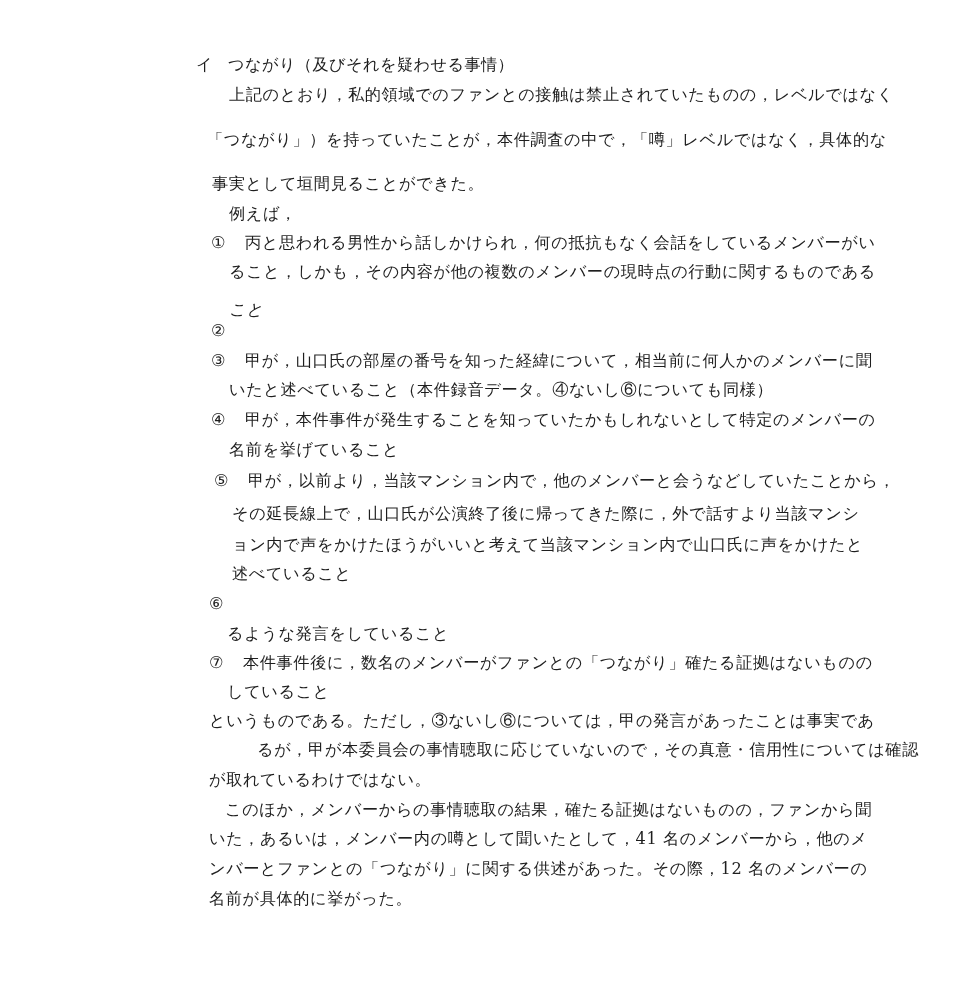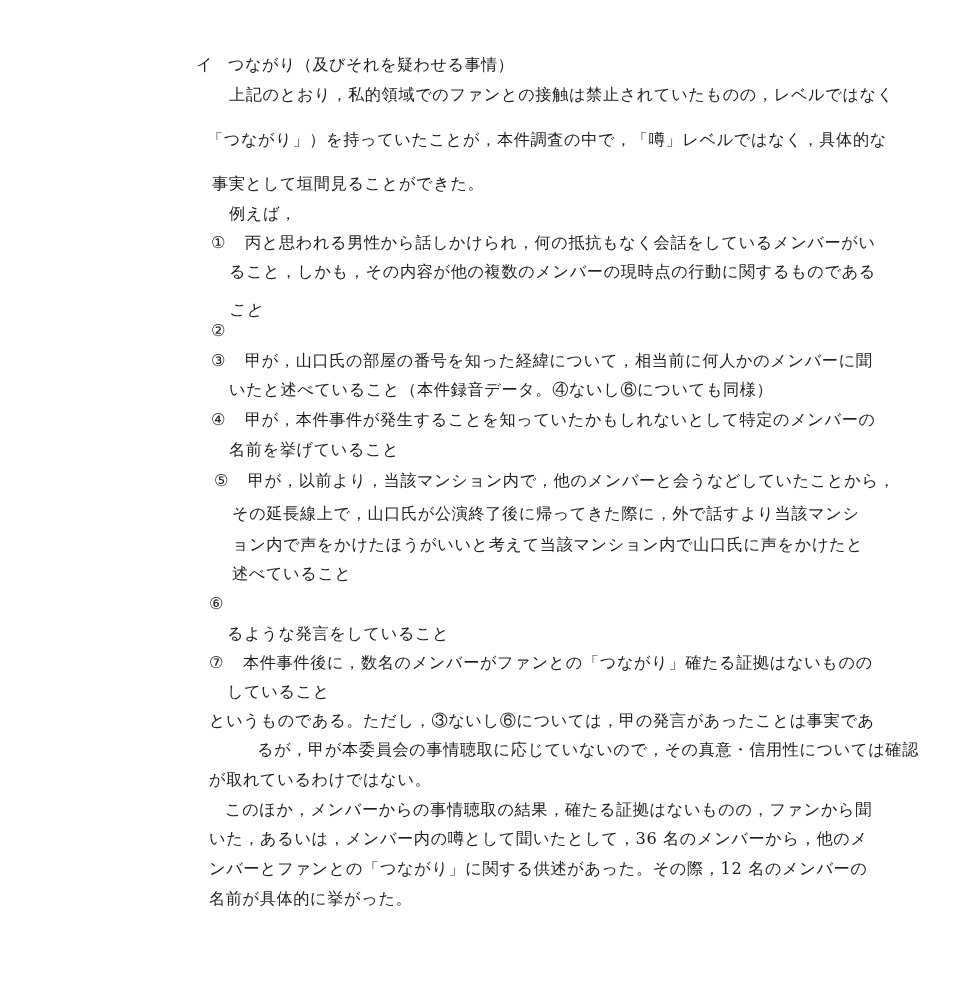--- a/index.html
+++ b/index.html
@@ -49,17 +49,17 @@
 
   <div class="line" style="left:209px; top:653px;">⑦</div>
   <div class="line" style="left:243px; top:653px;">本件事件後に，数名のメンバーがファンとの「つながり」確たる証拠はないものの</div>
   <div class="line" style="left:227px; top:682px;">していること</div>
 
   <div class="line" style="left:209px; top:711px;">というものである。ただし，③ないし⑥については，甲の発言があったことは事実であ</div>
   <div class="line" style="left:209px; top:740px;margin-left:48px;">るが，甲が本委員会の事情聴取に応じていないので，その真意・信用性については確認</div>
   <div class="line" style="left:209px; top:770px;">が取れているわけではない。</div>
 
   <div class="line" style="left:225px; top:800px;text-align:center;">このほか，メンバーからの事情聴取の結果，確たる証拠はないものの，ファンから聞</div>
-  <div class="line" style="left:209px; top:829px;">いた，あるいは，メンバー内の噂として聞いたとして，36 名のメンバーから，他のメ</div>
+  <div class="line" style="left:209px; top:829px;">いた，あるいは，メンバー内の噂として聞いたとして，41 名のメンバーから，他のメ</div>
   <div class="line" style="left:209px; top:859px;">ンバーとファンとの「つながり」に関する供述があった。その際，12 名のメンバーの</div>
   <div class="line" style="left:209px; top:889px;">名前が具体的に挙がった。</div>
 
 </div>
 
 </body></html>

